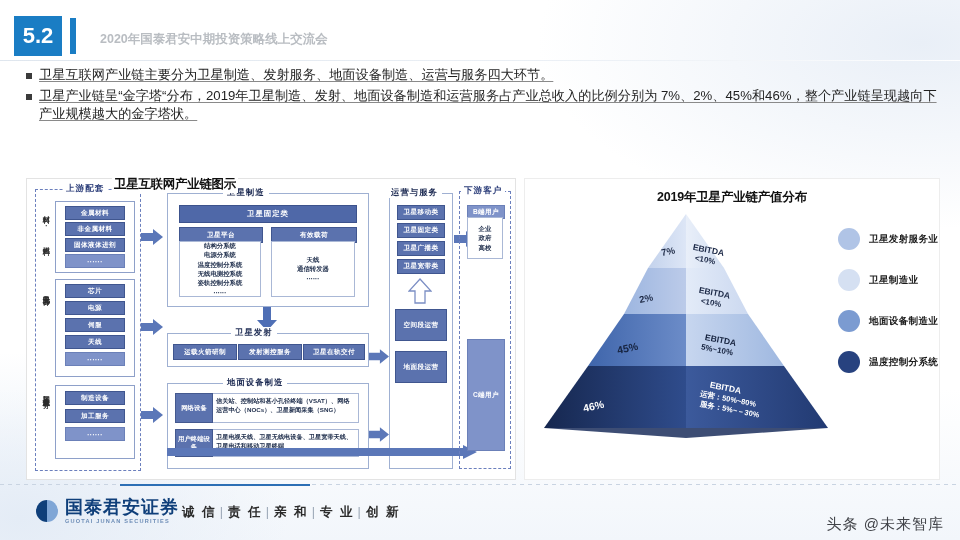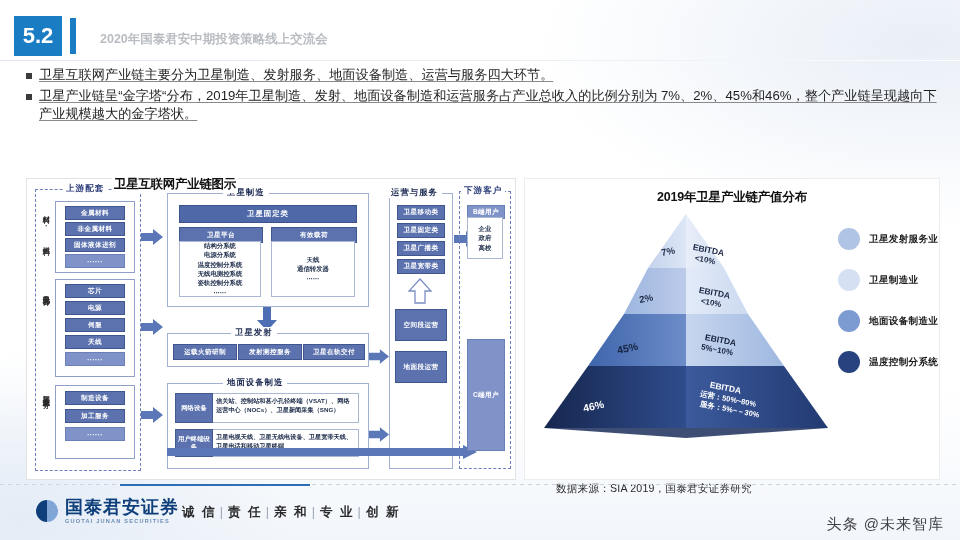--- a/index.html
+++ b/index.html
@@ -374,21 +374,20 @@
     <div class="leg-row">
       <div class="leg-dot" style="background:#7b9bd1;"></div>
       <div class="leg-txt">地面设备制造业</div>
     </div>
     <div class="leg-row">
       <div class="leg-dot" style="background:#27427f;"></div>
       <div class="leg-txt">温度控制分系统</div>
     </div>
   </div>
 
-  <div class="src">数据来源：SIA 2019，国泰君安证券研究</div>
 
   <div class="footer">
     <div class="foot-rule"></div>
     <div class="foot-rule2"></div>
 
     <div class="logo">
       <div class="logo-mark"></div>
       <div>
         <div class="logo-cn">国泰君安证券</div>
         <div class="logo-en">GUOTAI JUNAN SECURITIES</div>

